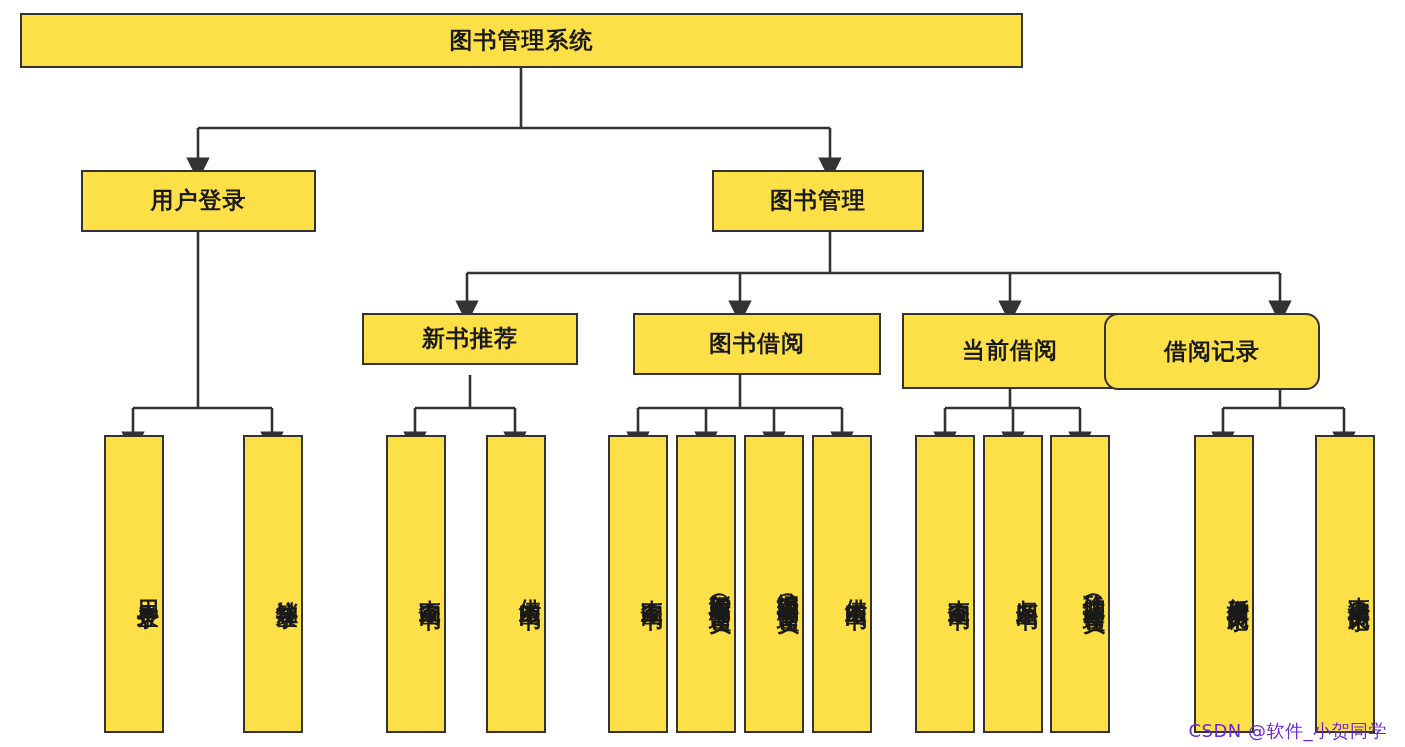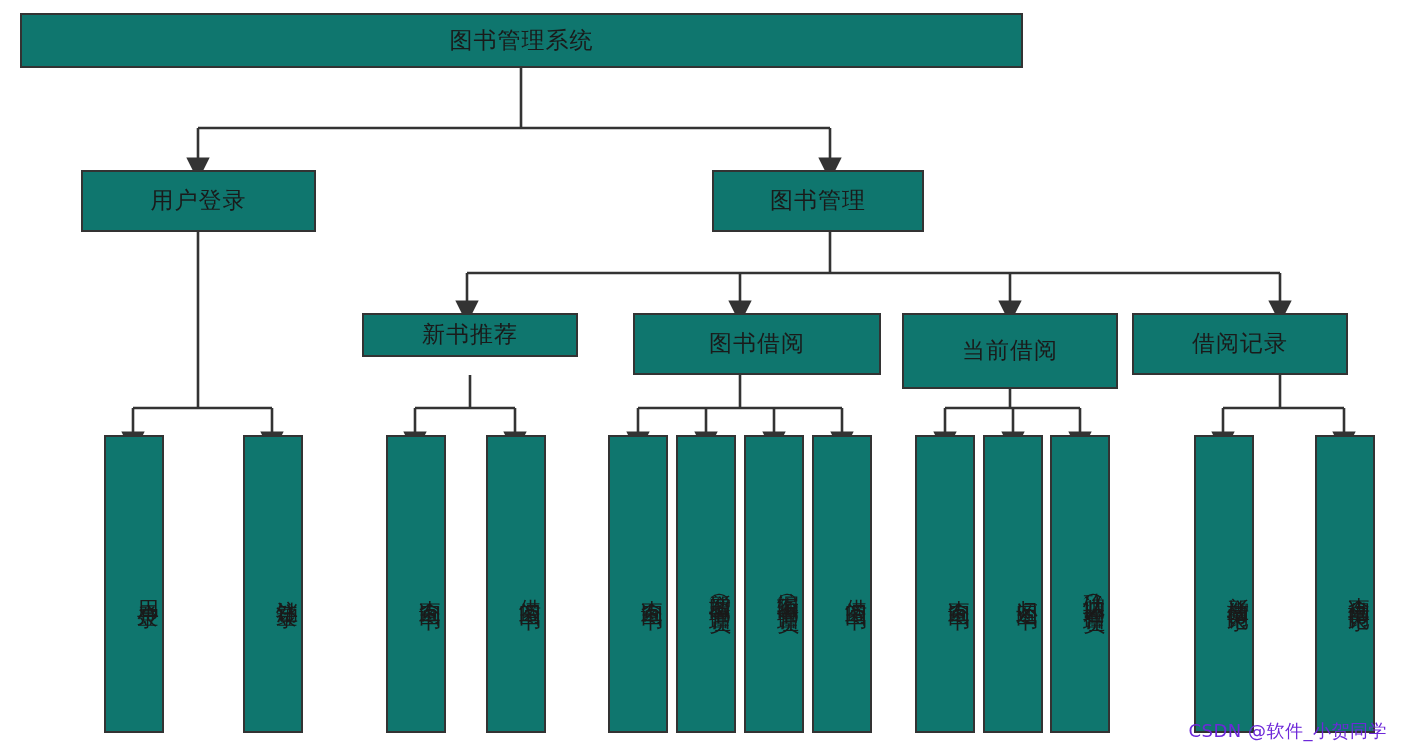--- a/index.html
+++ b/index.html
@@ -22,26 +22,27 @@
     left: 0;
     top: 0;
     width: 1405px;
     height: 747px;
     pointer-events: none;
   }
   .node {
     position: absolute;
     box-sizing: border-box;
     border: 2.5px solid #333333;
-    background: #0f766e;
+    background: #fde047;
     display: flex;
     align-items: center;
     justify-content: center;
     color: #1a1a1a;
     z-index: 2;
+    font-weight: bold;
   }
   .node-h {
     font-size: 23px;
     letter-spacing: 1px;
     line-height: 1.2;
   }
   .node-v {
     writing-mode: vertical-rl;
     text-orientation: upright;
     font-size: 22px;
@@ -126,30 +127,30 @@
     <span>图书管理系统</span>
   </div>
 
   <div class="node node-h" style="left:81px; top:170px; width:235px; height:62px;">
     <span>用户登录</span>
   </div>
   <div class="node node-h" style="left:712px; top:170px; width:212px; height:62px;">
     <span>图书管理</span>
   </div>
 
-  <div class="node node-h" style="left:362px; top:313px; width:216px; height:44px;">
+  <div class="node node-h" style="left:362px; top:313px; width:216px; height:52px;">
     <span>新书推荐</span>
   </div>
   <div class="node node-h" style="left:633px; top:313px; width:248px; height:62px;">
     <span>图书借阅</span>
   </div>
   <div class="node node-h" style="left:902px; top:313px; width:216px; height:76px;">
     <span>当前借阅</span>
   </div>
-  <div class="node node-h" style="left:1132px; top:313px; width:216px; height:62px;">
+  <div class="node node-h" style="left:1104px; top:313px; width:216px; height:77px;border-radius:14px;">
     <span>借阅记录</span>
   </div>
 
   <div class="node node-v" style="left:104px; top:435px; width:60px; height:298px;">
     <span>用户登录</span>
   </div>
   <div class="node node-v" style="left:243px; top:435px; width:60px; height:298px;">
     <span>注销登录</span>
   </div>
 

